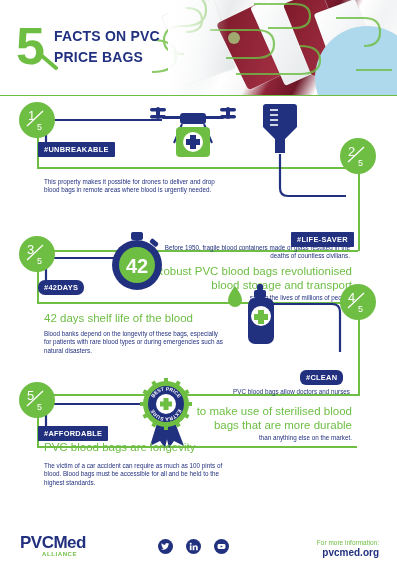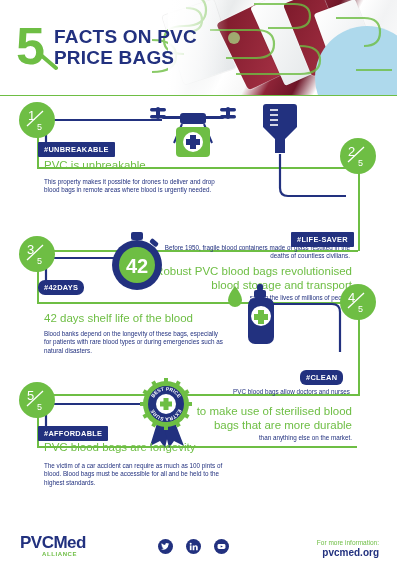--- a/index.html
+++ b/index.html
@@ -33,21 +33,21 @@
     position: absolute; right: -22px; bottom: -34px; width: 104px; height: 104px;
     border-radius: 50%; background: #aed9ec;
   }
   .header-fade {
     position: absolute; left: 168px; top: 0; width: 60px; height: 96px;
     background: linear-gradient(90deg, #ffffff 0%, rgba(255,255,255,.55) 55%, rgba(255,255,255,0) 100%);
   }
   .header-tubes { position: absolute; left: 150px; top: 0; width: 247px; height: 96px; opacity: .95; }
   .header-title {
     position: absolute; left: 54px; top: 26px;
-    color: #22317f; font-size: 19px; font-weight: bold; line-height: 21px;
+    color: #22317f; font-size: 14px; font-weight: bold; line-height: 21px;
     letter-spacing: .2px;
   }
   .header-five {
     position: absolute; left: 16px; top: 20px;
     width: 42px; height: 54px;
   }
   .header-rule {
     position: absolute; left: 0; top: 95px; width: 397px; height: 2px; background: #6ebe44;
   }
 
@@ -173,21 +173,20 @@
         <rect x="84" y="4" width="4" height="12" rx="2"></rect>
         <path d="M40 21 L32 40" stroke="#22317f" stroke-width="2" fill="none"></path>
         <path d="M62 21 L70 40" stroke="#22317f" stroke-width="2" fill="none"></path>
       </g>
       <rect x="34" y="24" width="34" height="30" rx="4" fill="#6ebe44"></rect>
       <circle cx="51" cy="39" r="10" fill="#ffffff"></circle>
       <path d="M48 32 h6 v4 h4 v6 h-4 v4 h-6 v-4 h-4 v-6 h4 z" fill="#22317f"></path>
     </svg>
 
     <div class="tag" style="left:38px; top:46px;">#UNBREAKABLE</div>
-    <div class="headline" style="left:44px; top:62px;">PVC is unbreakable</div>
     <div class="body-text" style="left:44px; top:82px; width:180px;">This property makes it possible for drones to deliver and drop blood bags in remote areas where blood is urgently needed.</div>
 
     <div class="connector v-line" style="left:358px; top:60px; height:95px;"></div>
     <div class="connector h-line" style="left:40px; top:154px; width:318px;"></div>
 
     <svg style="position:absolute; left:268px; top:56px;" width="80" height="54" viewBox="0 0 80 54">
       <path d="M12 2 L12 36 Q12 44 20 44 L78 44" fill="none" stroke="#22317f" stroke-width="2.2"></path>
     </svg>
 
     <div class="badge-num" style="left:340px; top:42px;">

